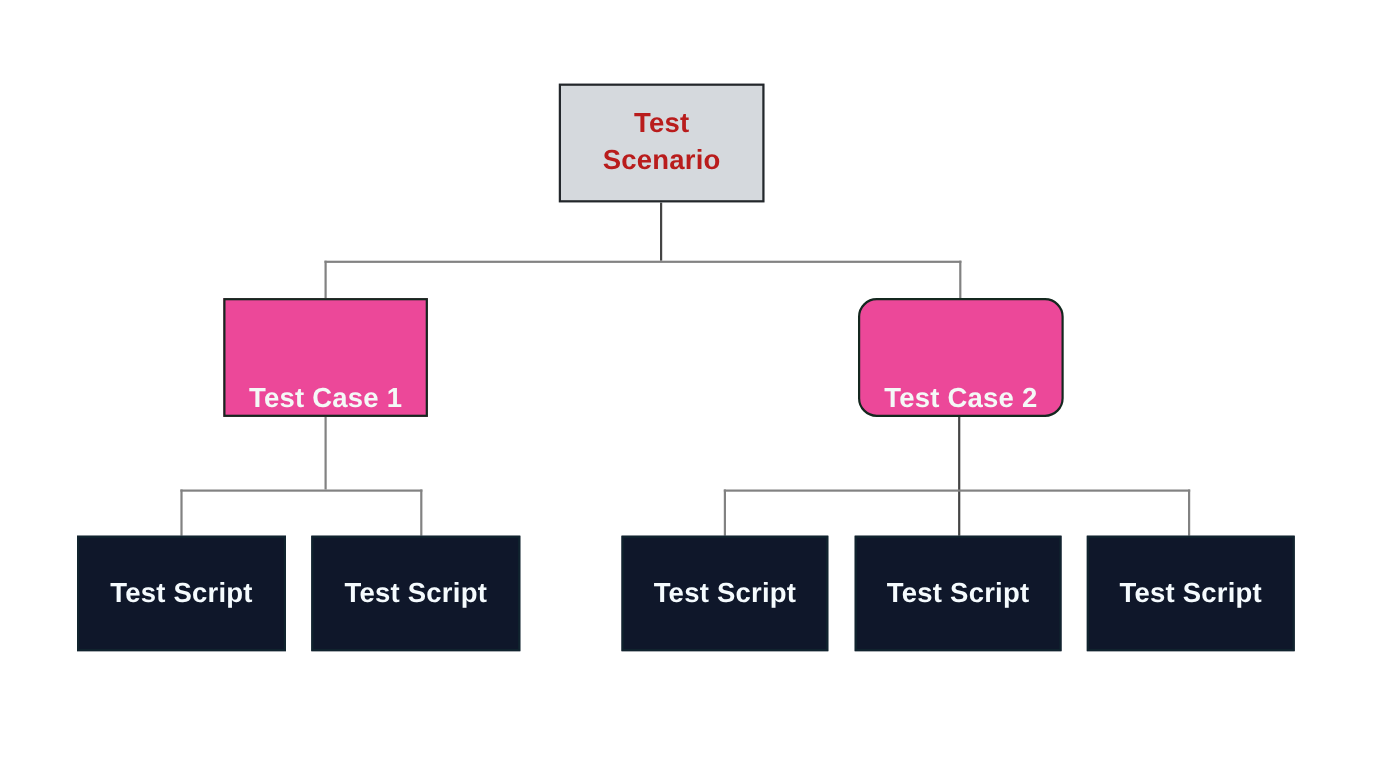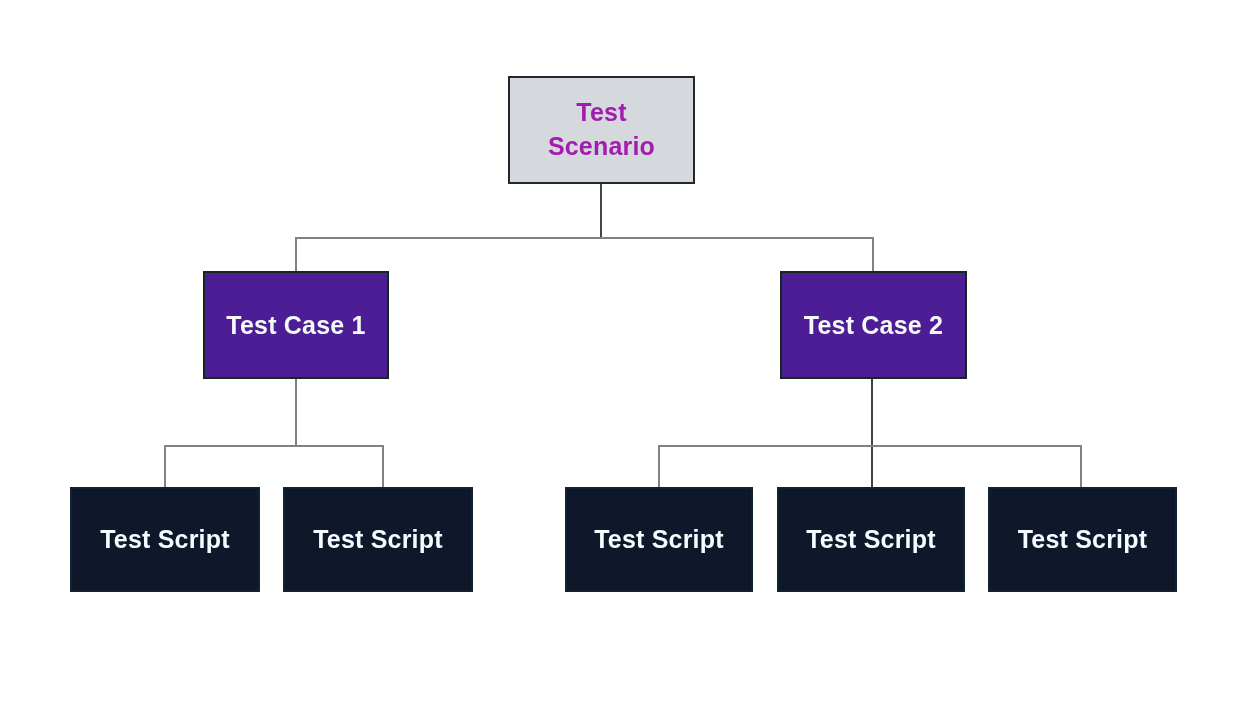--- a/index.html
+++ b/index.html
@@ -23,30 +23,31 @@
     text-align: center;
     font-weight: 700;
     font-size: 25px;
     letter-spacing: 0.2px;
     box-sizing: border-box;
   }
   .node-scenario {
     left: 508px; top: 76px; width: 187px; height: 108px;
     background: #d5d9dd;
     border: 2px solid #23272b;
-    color: #a21caf;
+    color: #b91c1c;
   }
   .node-scenario .label { width: min-content; line-height: 1.35; }
   .node-case {
-    background: #4c1d95;
+    background: #ec4899;
     border: 2px solid #14281f;
     color: #f4f9f7;
+    align-items: flex-end;
   }
   .node-case1 { left: 203px; top: 271px; width: 186px; height: 108px; }
-  .node-case2 { left: 780px; top: 271px; width: 187px; height: 108px; }
+  .node-case2 { left: 780px; top: 271px; width: 187px; height: 108px; border-radius: 17px; }
   .node-script {
     background: #0f172a;
     border: 2px solid #10232e;
     color: #f5fbfe;
   }
   .node-script1 { left: 70px;  top: 487px; width: 190px; height: 105px; }
   .node-script2 { left: 283px; top: 487px; width: 190px; height: 105px; }
   .node-script3 { left: 565px; top: 487px; width: 188px; height: 105px; }
   .node-script4 { left: 777px; top: 487px; width: 188px; height: 105px; }
   .node-script5 { left: 988px; top: 487px; width: 189px; height: 105px; }

